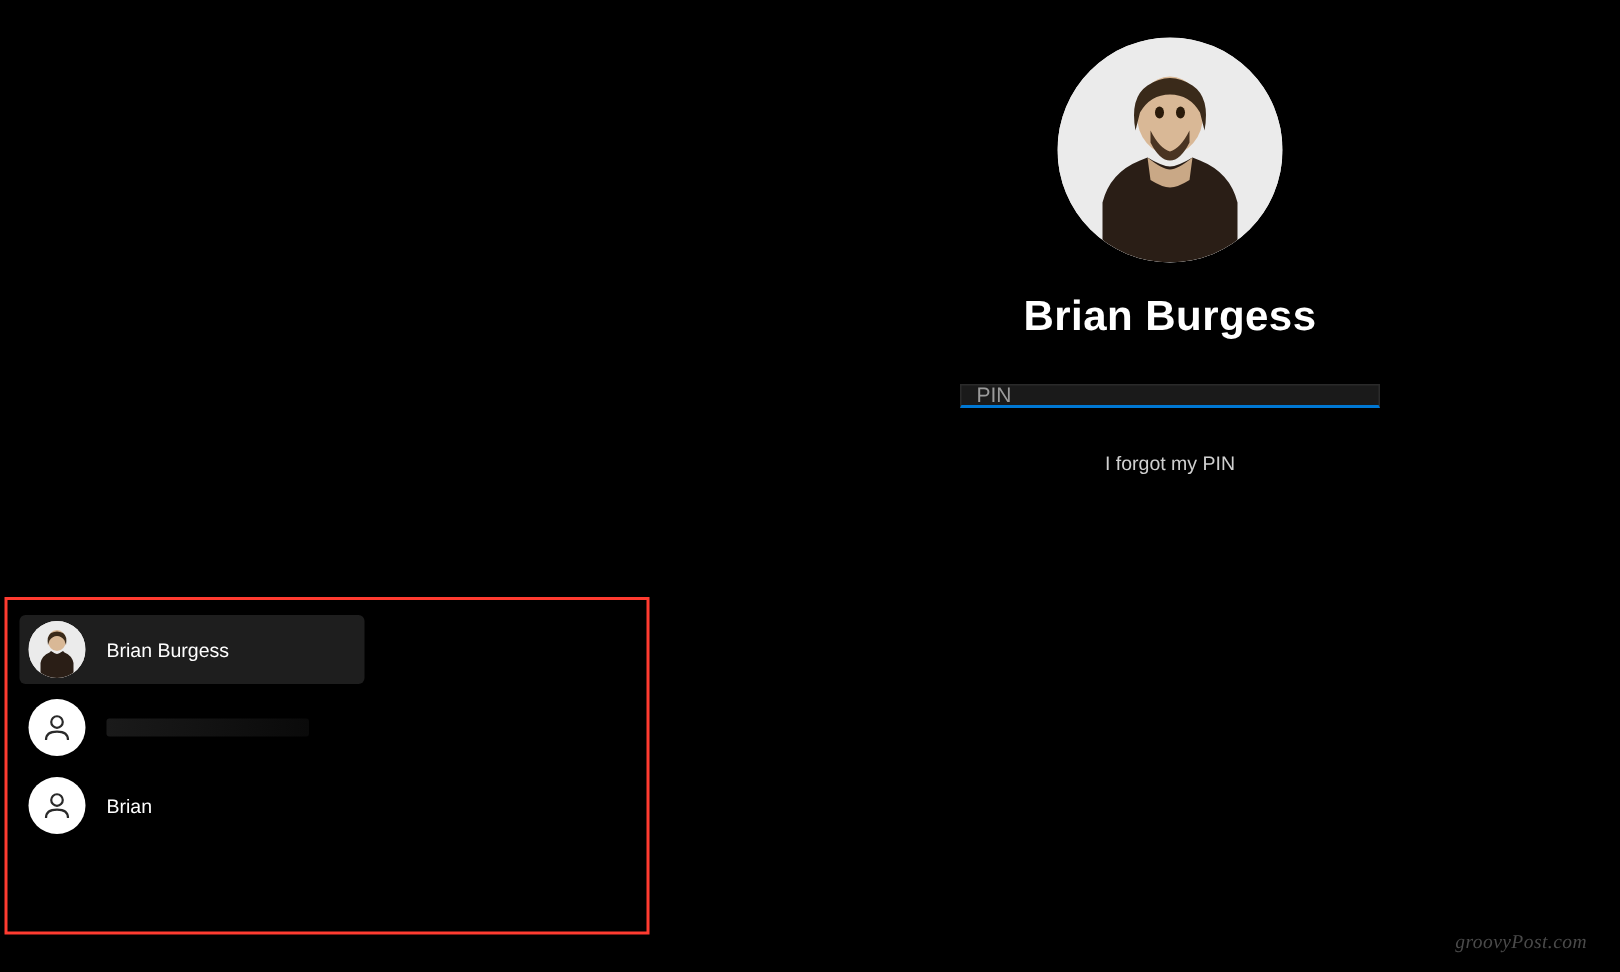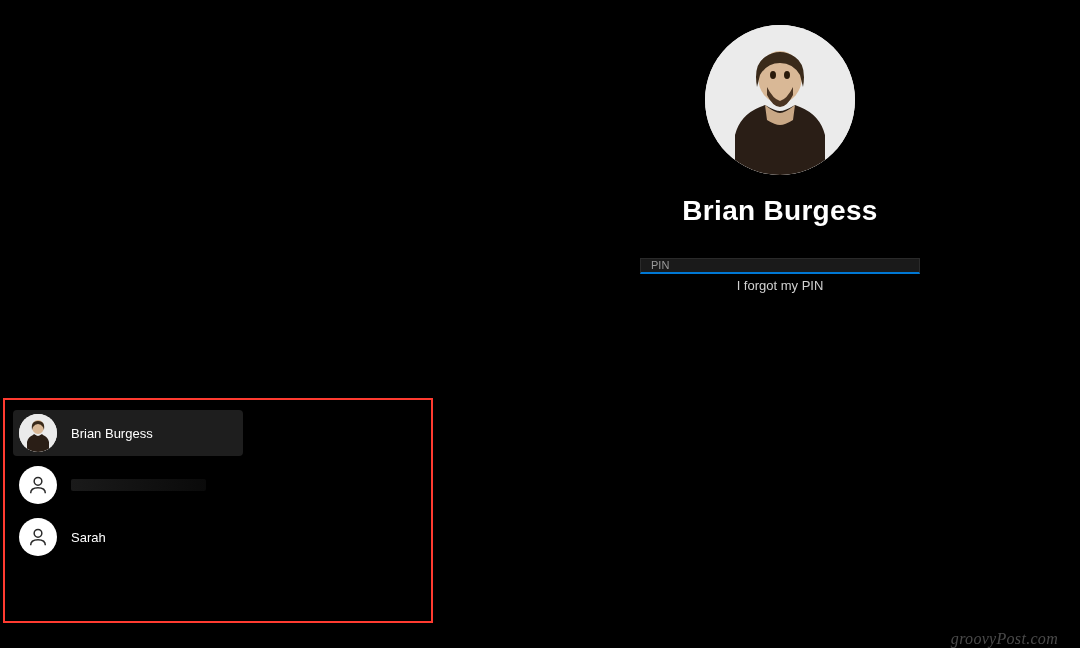--- a/index.html
+++ b/index.html
@@ -58,31 +58,31 @@
       position: relative;
     }
     
     .pin-input {
       width: 100%;
       height: 16px;
       background: #1a1a1a;
       border: 1px solid #2a2a2a;
       border-bottom: 2px solid #0078d4;
       color: #ffffff;
-      font-size: 11px;
+      font-size: 14px;
       padding: 0 10px;
       outline: none;
     }
     
     .pin-input::placeholder {
       color: #9a9a9a;
     }
     
     .forgot-link {
-      margin-top: 4px;
+      margin-top: 28px;
       font-size: 13px;
       color: #d0d0d0;
       cursor: pointer;
     }
     
     
     .user-list-highlight {
       position: absolute;
       left: 3px;
       top: 398px;
@@ -149,24 +149,24 @@
       width: 135px;
       height: 12px;
       background: linear-gradient(to right, #1a1a1a, #0a0a0a);
       border-radius: 2px;
     }
     
     
     .watermark {
       position: absolute;
       right: 22px;
-      bottom: 0;
+      bottom: 12px;
       font-family: Georgia, 'Times New Roman', serif;
       font-style: italic;
-      font-size: 16px;
+      font-size: 13px;
       color: #4a4a4a;
       letter-spacing: 0.3px;
     }
   </style>
 </head>
 <body>
 
 <div class="login-center">
   <div class="avatar-large">
     <svg viewBox="0 0 150 150">
@@ -213,19 +213,19 @@
       <div class="redacted"></div>
     </div>
 
     <div class="user-item">
       <div class="avatar-small generic">
         <svg viewBox="0 0 24 24">
           <circle cx="12" cy="8" r="4.2" fill="none" stroke="#2a2a2a" stroke-width="1.6"></circle>
           <path d="M 4 21 Q 4 15 12 15 Q 20 15 20 21" fill="none" stroke="#2a2a2a" stroke-width="1.6"></path>
         </svg>
       </div>
-      <span class="user-item-label">Sarah</span>
+      <span class="user-item-label">Brian</span>
     </div>
 
   </div>
 </div>
 
 <div class="watermark">groovyPost.com</div>
 
 </body></html>

